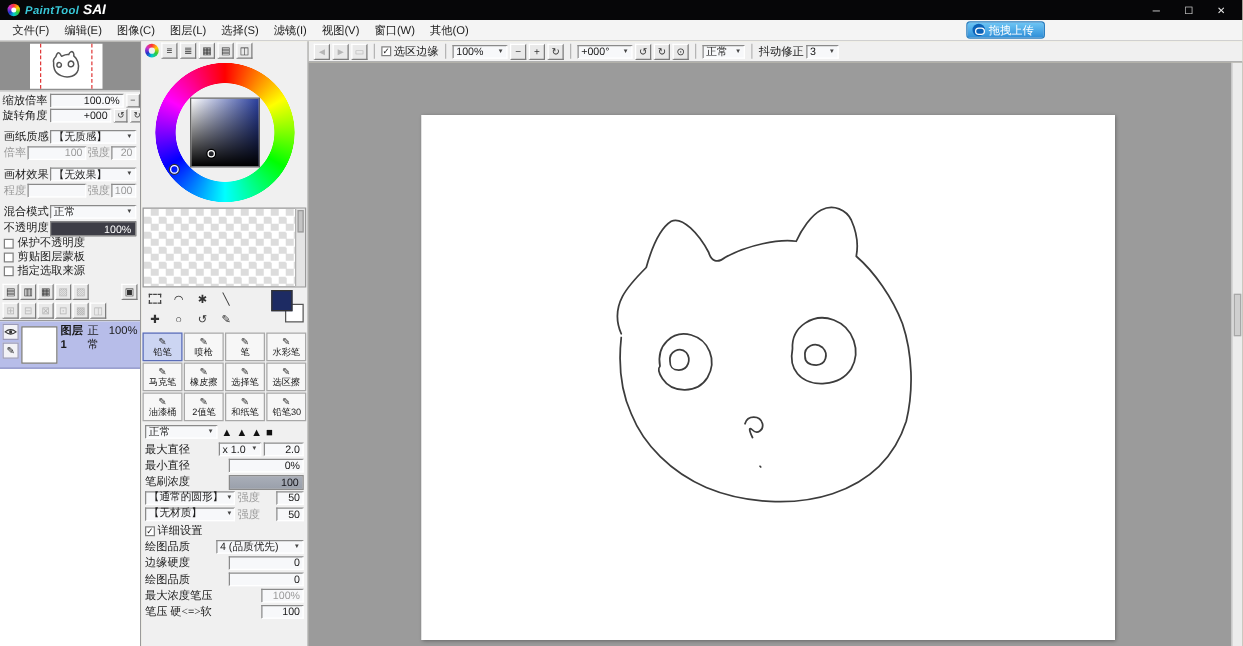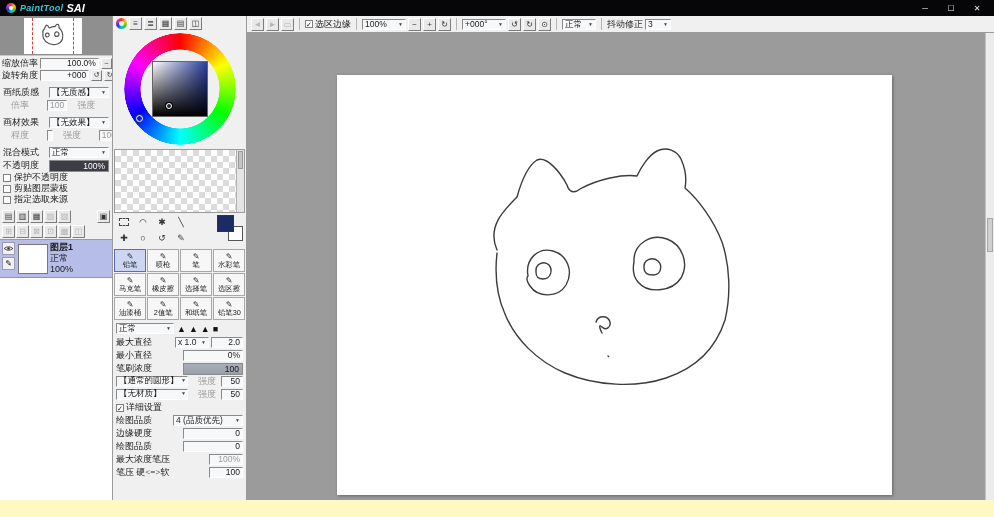--- a/index.html
+++ b/index.html
@@ -28,23 +28,23 @@
   .upload-icon::after { content:""; position:absolute; left:2px; top:3px; width:6px; height:4px;
     border:1px solid #fff; border-radius:4px; }
 
   
   .body { display:flex; height:484px; }
   .left-panel { width:113px; background:#f0f0f0; border-right:1px solid #9a9a9a; display:flex; flex-direction:column; overflow:hidden; }
   .mid-panel { width:134px; background:#f0f0f0; border-right:1px solid #9a9a9a; display:flex; flex-direction:column; overflow:hidden; }
   .canvas-col { flex:1; display:flex; flex-direction:column; min-width:0; }
 
   
-  .row { display:flex; align-items:center; gap:10px; padding:0 3px; height:13px; flex:none; }
+  .row { display:flex; align-items:center; gap:1px; padding:0 3px; height:13px; flex:none; }
   .lbl { white-space:nowrap; }
-  .dim { color:#9a9a9a;margin-left:8px; }
+  .dim { color:#9a9a9a; }
   .vbox { background:#f7f8fa; border:1px solid; border-color:#8a8a8a #ffffff #ffffff #8a8a8a;
     height:11px; line-height:9px; font-size:8.5px; padding:0 2px; text-align:right; display:flex; align-items:center; justify-content:flex-end; }
   .ddbox { justify-content:space-between; text-align:left; }
   .dd-arrow { font-size:5px; color:#444; margin-left:2px; }
   .sbtn { width:13px; height:13px; flex:none; background:#e9e9e9; border:1px solid; border-color:#ffffff #7d7d7d #7d7d7d #ffffff;
     font-size:8px; display:flex; align-items:center; justify-content:center; color:#333; }
   .sbtn.tiny { width:11px; height:11px; font-size:7px; }
   .sbtn.dimbtn { color:#b5b5b5; }
   .cb { width:8px; height:8px; flex:none; background:#fff; border:1px solid #808080; font-size:7px; line-height:7px; text-align:center; color:#222; }
   .sep { width:1px; height:12px; background:#b5b5b5; margin:0 3px; flex:none; }
@@ -63,21 +63,21 @@
   .lp-row .vbox { flex:1;padding-left:26px; }
   .panel-gap { height:4px; flex:none; }
   .lp-dd { flex:1; }
   .opt-row { display:flex; align-items:center; gap:3px; padding:0 3px; height:11px; }
   .layer-tools { display:flex; gap:1px; padding:1px 2px; }
   .layer-list { flex:1; background:#fff; border-top:1px solid #9a9a9a; overflow:hidden; }
   .layer-entry { height:38px; background:#b7bde9; border-bottom:1px solid #8d93c6; display:flex; padding:2px; gap:2px; }
   .eye-col { display:flex; flex-direction:column; gap:2px; width:14px; }
   .eye-box { width:13px; height:13px; background:#f2f2f6; border:1px solid #9a9ab8; display:flex; align-items:center; justify-content:center; }
   .layer-thumb { width:30px; height:30px; background:#fff; border:1px solid #777; align-self:center; }
-  .layer-meta { display:flex; flex-direction:column; justify-content:center; line-height:11px; font-size:9px; }
+  .layer-meta { display:flex; flex-direction:row; justify-content:center; line-height:11px; font-size:9px; }
   .layer-meta .nm { font-weight:bold; }
 
   
   .mp-iconrow { display:flex; align-items:center; gap:2px; padding:1px 3px; height:15px; flex:none; }
   .hue-icon { width:11px; height:11px; border-radius:50%; background:conic-gradient(#f33,#fc0,#3c3,#0cc,#23c,#c3c,#f33); position:relative; }
   .hue-icon::after { content:""; position:absolute; inset:3px; border-radius:50%; background:#f0f0f0; }
   .wheel-wrap { height:118px; position:relative; flex:none; }
   .wheel { position:absolute; left:11px; top:2px; width:112px; height:112px; border-radius:50%;
     background:conic-gradient(#f00,#ff0,#0f0,#0ff,#00f,#f0f,#f00);
     -webkit-mask:radial-gradient(closest-side, transparent 70%, #000 71% 99%, transparent 100%);
@@ -130,20 +130,35 @@
     <span class="logo-icon"></span>
     <span class="logo-paint">PaintTool</span>
     <span class="logo-sai">SAI</span>
     <span class="win-controls">
       <span class="win-btn">─</span>
       <span class="win-btn">☐</span>
       <span class="win-btn">✕</span>
     </span>
   </div>
 
+  <div class="menubar">
+    <span class="menu-item">文件(F)</span>
+    <span class="menu-item">编辑(E)</span>
+    <span class="menu-item">图像(C)</span>
+    <span class="menu-item">图层(L)</span>
+    <span class="menu-item">选择(S)</span>
+    <span class="menu-item">滤镜(I)</span>
+    <span class="menu-item">视图(V)</span>
+    <span class="menu-item">窗口(W)</span>
+    <span class="menu-item">其他(O)</span>
+    <button class="upload-btn">
+      <span class="upload-icon"></span>
+      <span>拖拽上传</span>
+    </button>
+  </div>
 
   <div class="body">
 
     <div class="left-panel">
 
       <div class="navigator">
         <div class="nav-thumb">
           <svg class="mini" viewBox="0 0 555 420">
             <path d="M160,175 C150,152 166,136 180,122 C185,104 192,90 200,85 C209,81 222,95 230,110 C232,117 237,119 243,114 C261,104 286,99 300,101 C304,92 312,80 320,76 C330,71 340,76 344,84 C348,93 350,103 348,113 C362,125 377,146 385,167 C393,191 394,220 388,245 C379,273 359,293 329,303 C299,313 259,311 228,298 C200,286 178,264 168,239 C159,219 158,196 160,178"></path>
             <path d="M191,201 C188,184 201,172 216,176 C230,180 237,196 229,210 C221,223 201,223 193,211 C189,205 190,202 191,201"></path>

